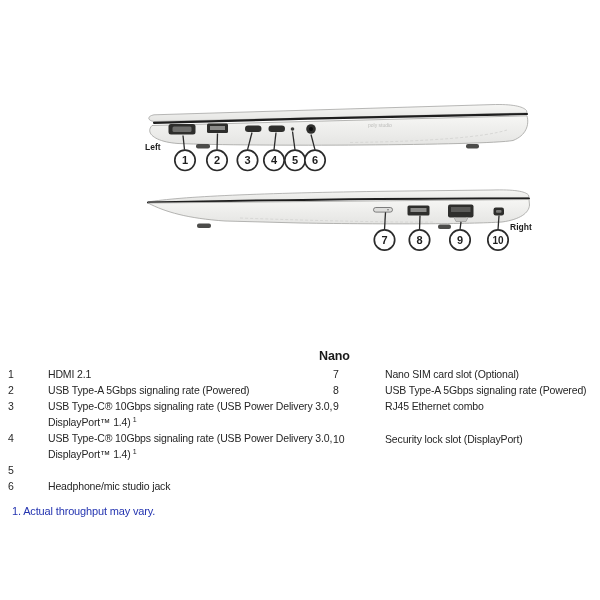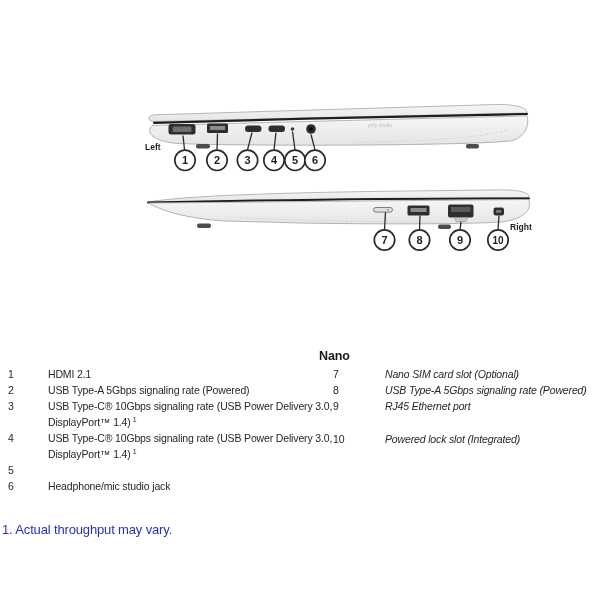--- a/index.html
+++ b/index.html
@@ -19,29 +19,28 @@
     font-size:12.5px; font-weight:bold; color:#1a1a1a;
     letter-spacing:-0.1px;
   }
   .col { position:absolute; top:366px; }
   .col-left  { left:8px;   width:326px; }
   .col-right { left:333px; width:266px; }
   .row { display:flex; font-size:10.5px; line-height:16px; letter-spacing:-0.15px; }
   .col-left  .num { width:40px; flex:none; }
   .col-right .num { width:52px; flex:none; }
   .col-left  .desc { width:286px; }
-  .col-right .desc { white-space:nowrap;font-style:italic; }
+  .col-right .desc { white-space:nowrap; }
   .row-gap { margin-top:17px; }
   sup { font-size:7px; line-height:0; margin-left:2px; }
 
   .footnote {
-    position:absolute; left:2px; top:505px;
-    font-size:13px; letter-spacing:-0.15px;
+    position:absolute; left:12px; top:505px;
+    font-size:11px; letter-spacing:-0.15px;
     color:var(--footnote_blue, #2434b0);
-    margin-top:17px;
   }
 </style>
 </head>
 <body>
 
 <div class="page">
 
   <svg id="laptop-left" width="400" height="80" viewBox="0 0 400 80">
     <defs>
       <linearGradient id="bodyGrad" x1="0" y1="0" x2="0" y2="1">
@@ -175,23 +174,23 @@
     <div class="row">
       <span class="num">7</span>
       <span class="desc"><span>Nano SIM card slot (Optional)</span></span>
     </div>
     <div class="row">
       <span class="num">8</span>
       <span class="desc"><span>USB Type-A 5Gbps signaling rate (Powered)</span></span>
     </div>
     <div class="row">
       <span class="num">9</span>
-      <span class="desc"><span>RJ45 Ethernet port</span></span>
+      <span class="desc"><span>RJ45 Ethernet combo</span></span>
     </div>
     <div class="row row-gap">
       <span class="num">10</span>
-      <span class="desc"><span>Powered lock slot (Integrated)</span></span>
+      <span class="desc"><span>Security lock slot (DisplayPort)</span></span>
     </div>
   </div>
 
   <div class="footnote">1. Actual throughput may vary.</div>
 
 </div>
 
 </body></html>

